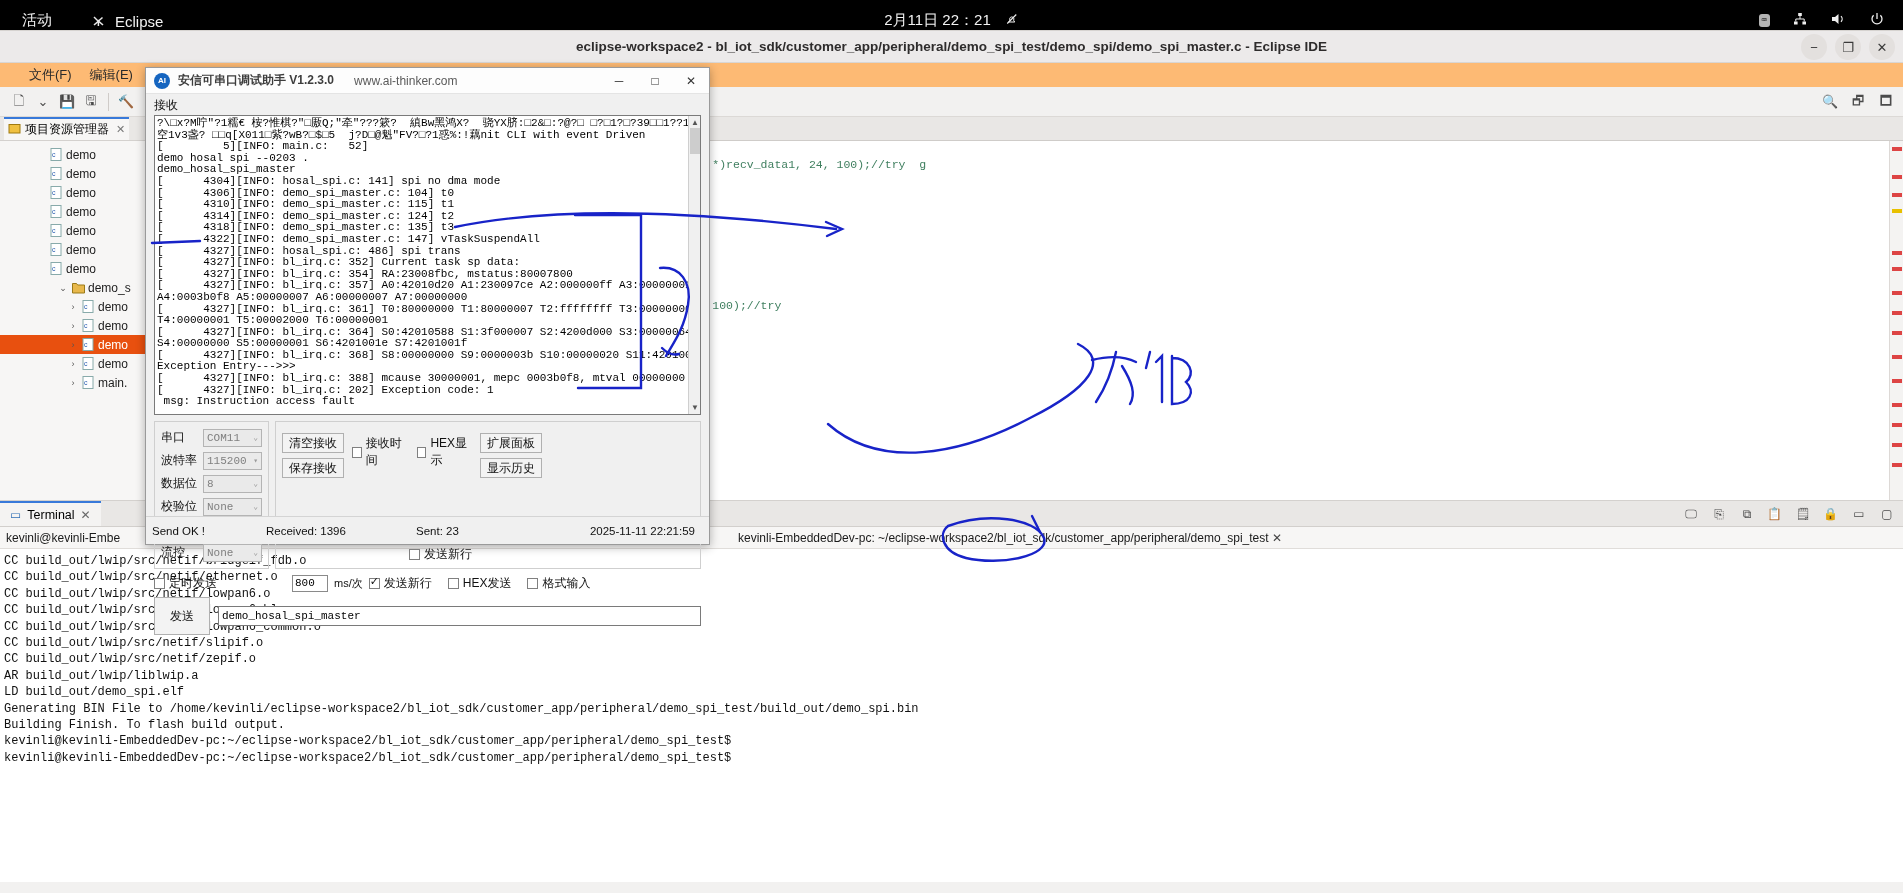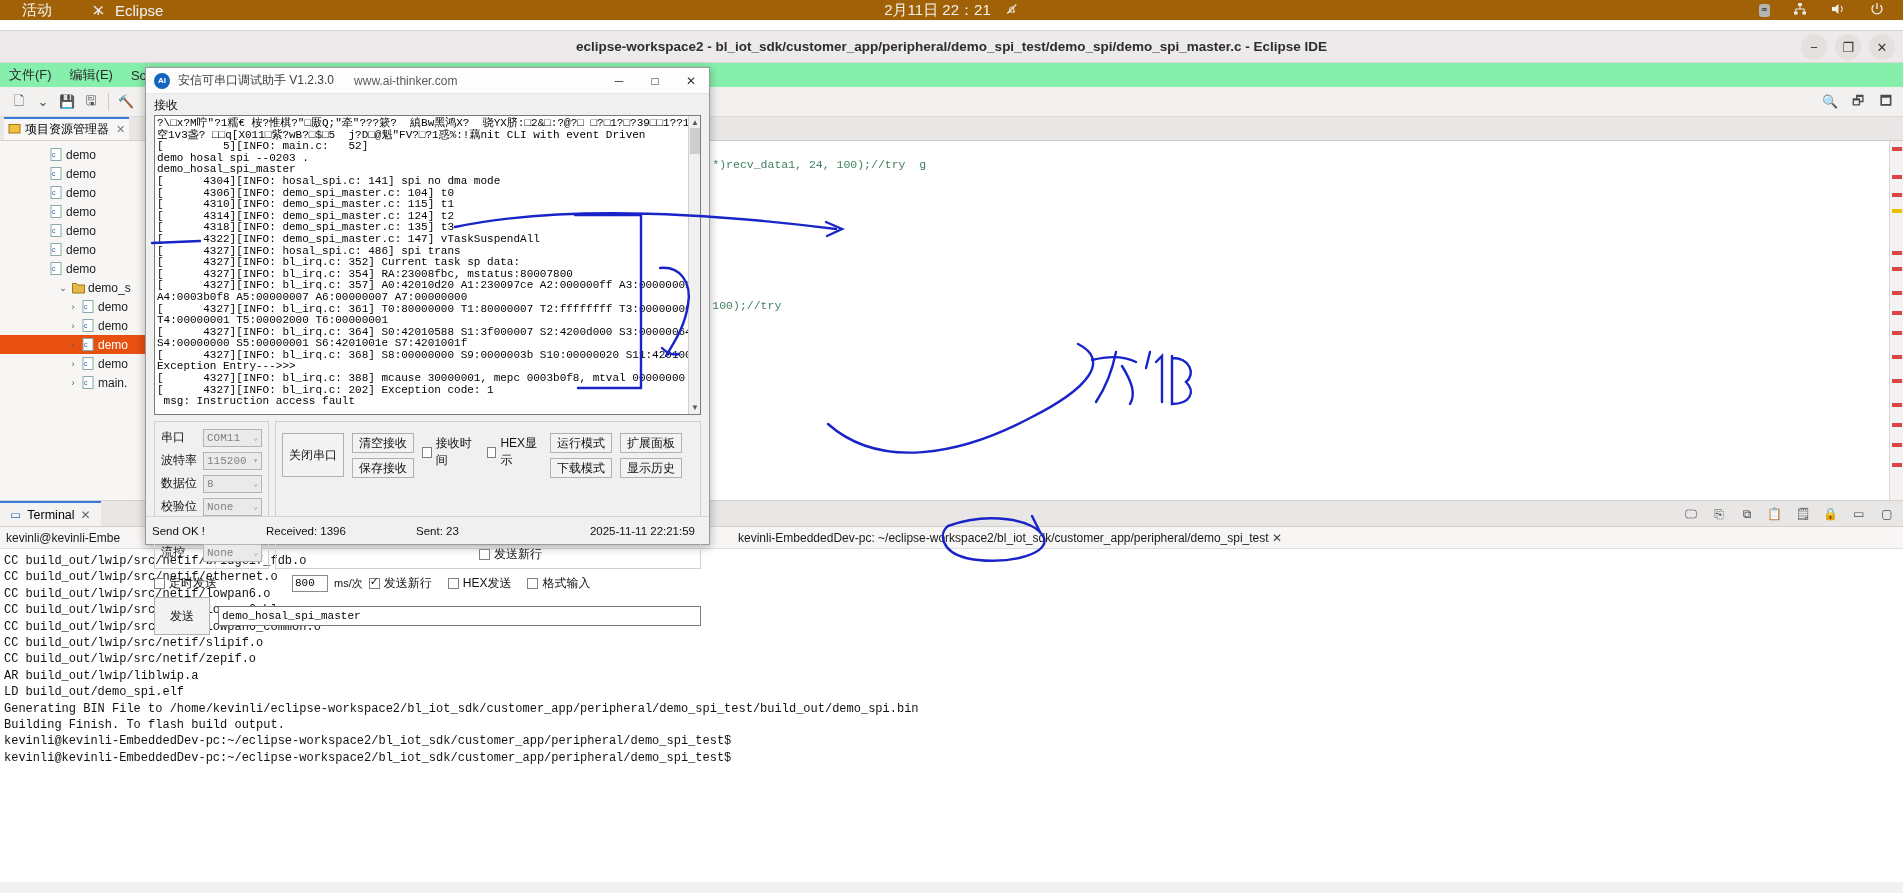--- a/index.html
+++ b/index.html
@@ -6,23 +6,23 @@
   html, body {
     width: 1903px; height: 893px;
     font-family: "Liberation Sans", "DejaVu Sans", sans-serif;
     overflow: hidden;
     background: #ffffff;
   }
   .screen { position: relative; width: 1903px; height: 893px; }
 
   
   .gnome-bar {
-    position: absolute; top: 0; left: 0; width: 1903px; height: 20px;
-    background: #a16207; color: #ffffff;
-    display: flex; align-items: center;
+    position: absolute; top: 0; left: 0; width: 1903px; height: 30px;
+    background: #000000; color: #ffffff;
+    display: flex; align-items: flex-end;
     font-size: 15px;
   }
   .gnome-activities { margin-left: 22px; color:#f2f2f2; font-size:15px; }
   .gnome-app { margin-left: 38px; display:flex; align-items:center; gap:8px; color:#f2f2f2; }
   .gnome-app svg { display:block; }
   .gnome-clock {
     position:absolute; left:50%; transform: translateX(-50%);
     display:flex; align-items:center; gap:14px; font-size:15px; color:#f2f2f2;
   }
   .gnome-right {
@@ -53,22 +53,22 @@
   .win-btn {
     width:26px; height:26px; border-radius:50%;
     background:#e3e0de; color:#3a3a3a;
     display:flex; align-items:center; justify-content:center;
     font-size:13px; line-height:1;
   }
 
   
   .menubar {
     height:24px; display:flex; align-items:center;
-    font-size:13px; color:#2a2a2a; padding-left:0; gap:0px;
-    background:#86efac;
+    font-size:13px; color:#2a2a2a; padding-left:20px; gap:0px;
+    background:#fdba74;
   }
   .menubar .mi { padding:2px 9px; }
 
   
   .toolbar {
     height:30px; background:#f2f1f0;
     border-bottom:1px solid #dcd9d6;
     display:flex; align-items:center; padding-left:8px; gap:2px;
     position:relative;
   }
@@ -179,21 +179,21 @@
     font-size:12px; color:#111;
   }
   .serial-title {
     height:26px; background:#fdfdfd; display:flex; align-items:center;
     padding-left:8px; gap:8px; border-bottom:1px solid #e4e4e4;
   }
   .ai-logo {
     width:16px;height:16px;border-radius:50%;background:#1565c0;color:#fff;
     font-size:8px;display:flex;align-items:center;justify-content:center;font-weight:bold;
   }
-  .serial-title-text { color:#3d3d3d; font-size:12px; }
+  .serial-title-text { color:#3d3d3d; font-size:12px;font-weight:bold; }
   .serial-url { color:#5a5a5a; font-size:12px; margin-left:12px; }
   .serial-wbtns { margin-left:auto; display:flex; }
   .swb { width:36px;height:26px;display:flex;align-items:center;justify-content:center;color:#333;font-size:12px;}
   .swb:last-child { }
   .recv-label { padding:3px 0 1px 8px; font-size:12px; color:#111; }
   .recv-box {
     margin:0 8px; height:300px; background:#fff; border:1px solid #7a7a7a;
     position:relative; overflow:hidden;
   }
   .recv-text {
@@ -720,23 +720,20 @@
         <div class="row" style="margin-bottom:0">
           <span class="lbl">流控</span>
           <span class="sel-box combo">
             <span>None</span>
             <span class="caret">⌄</span>
           </span>
         </div>
       </div>
 
       <div class="grp grp-right">
-        <div style="display:flex;align-items:flex-start;padding-top:6px">
-          <div class="btn btn-close-serial">关闭串口</div>
-        </div>
         <div class="btn-col" style="padding-top:6px">
           <div class="btn btn-sm">清空接收</div>
           <div class="btn btn-sm">保存接收</div>
         </div>
         <div class="chk-col" style="padding-top:8px;width:120px">
           <div style="display:flex;gap:10px">
             <span class="chk">
               <span class="cbx"></span>
               <span>接收时间</span>
             </span>
@@ -744,24 +741,20 @@
               <span class="cbx"></span>
               <span>HEX显示</span>
             </span>
           </div>
           <div style="display:flex;justify-content:flex-end">
             <span class="chk">
               <span class="cbx"></span>
               <span>发送新行</span>
             </span>
           </div>
-        </div>
-        <div class="btn-col" style="padding-top:6px">
-          <div class="btn btn-sm">运行模式</div>
-          <div class="btn btn-sm">下载模式</div>
         </div>
         <div class="btn-col" style="padding-top:6px">
           <div class="btn btn-sm">扩展面板</div>
           <div class="btn btn-sm">显示历史</div>
         </div>
       </div>
     </div>
 
     <div class="send-row">
       <div class="send-left">

